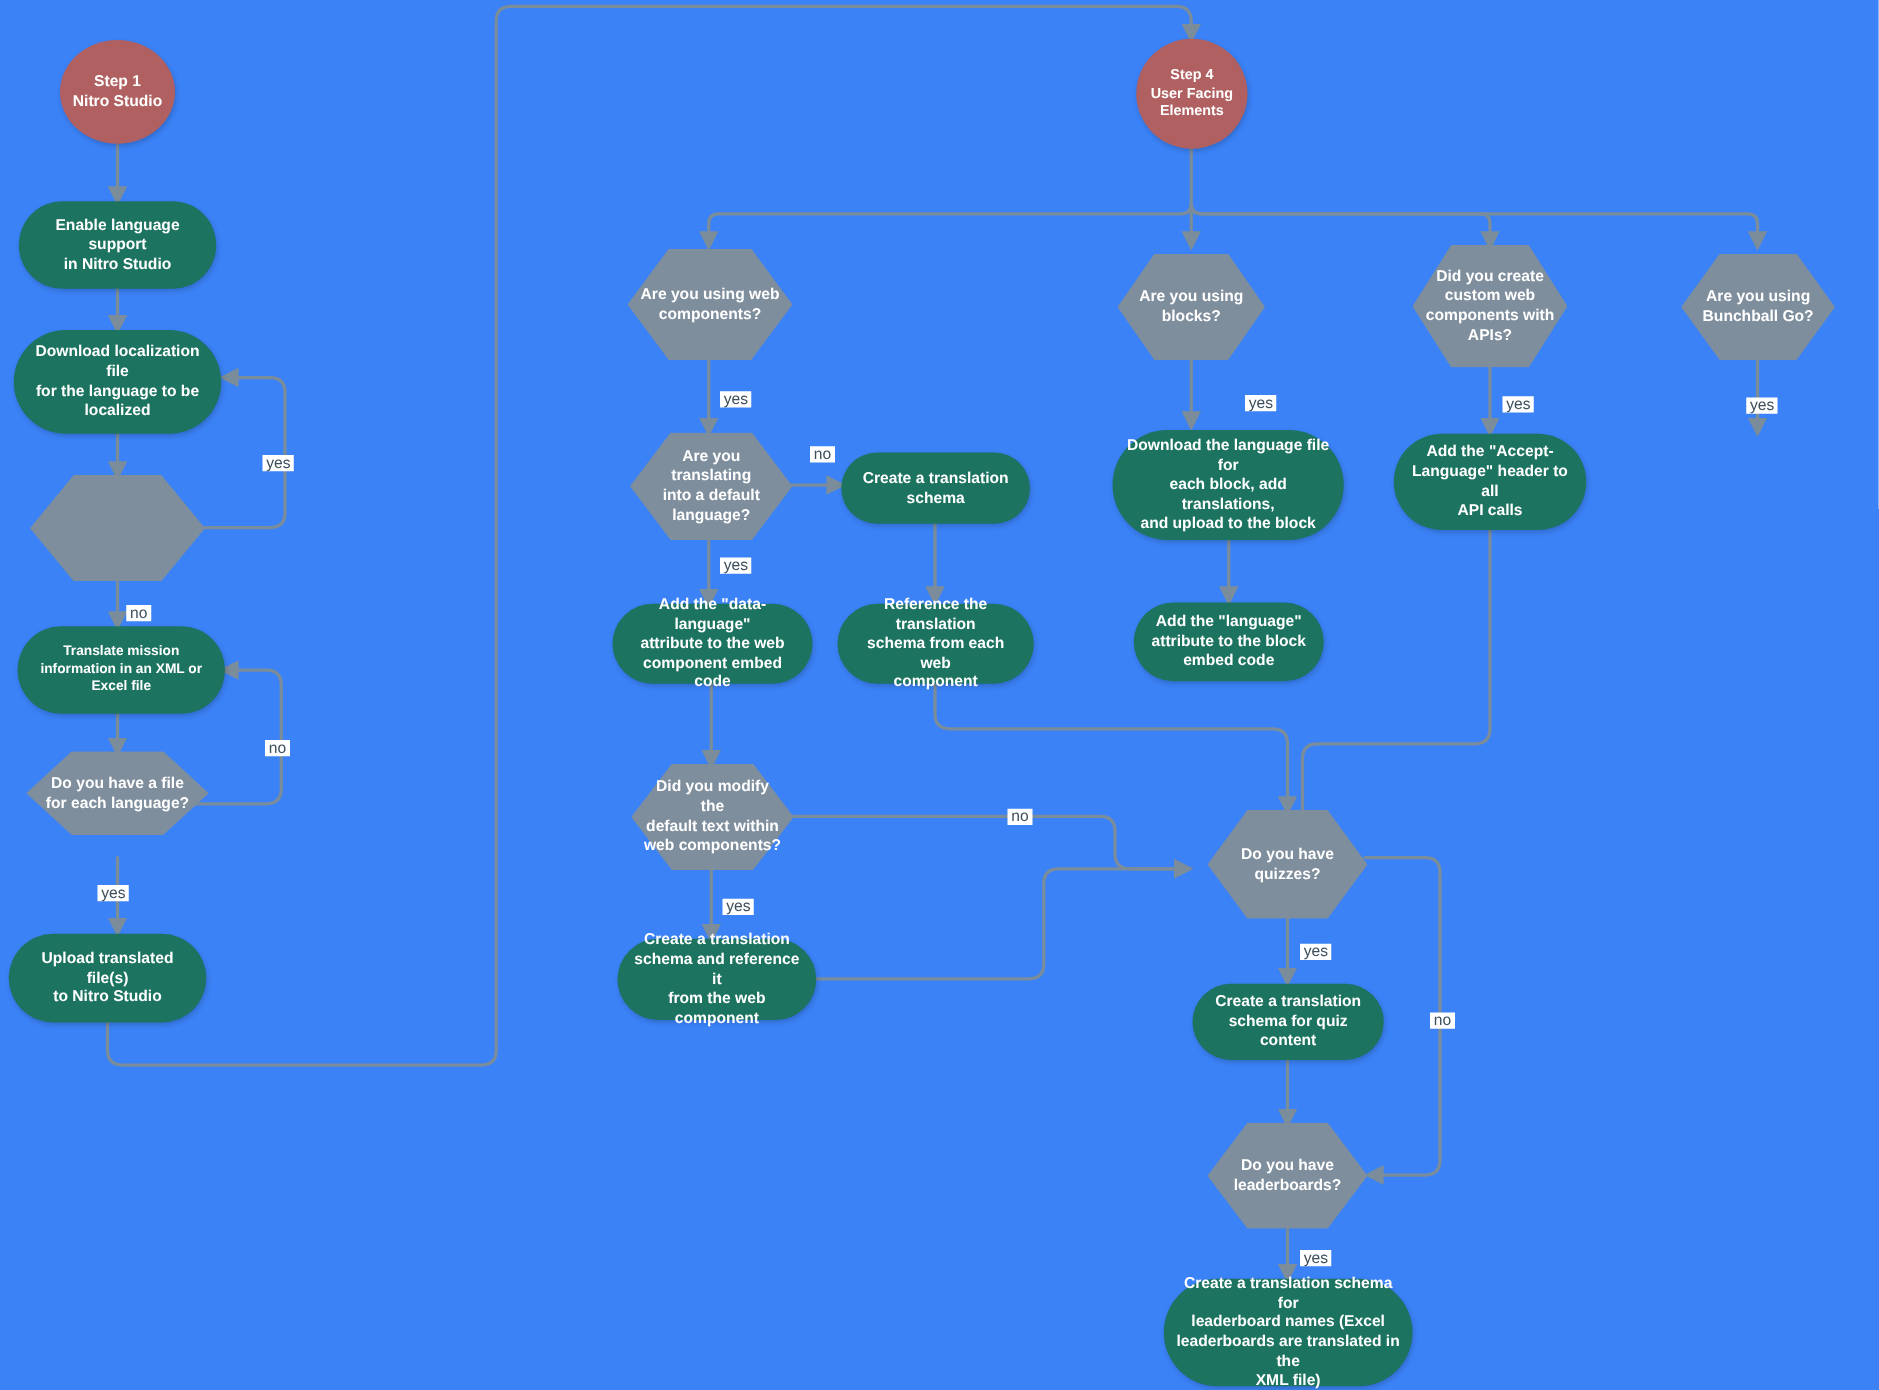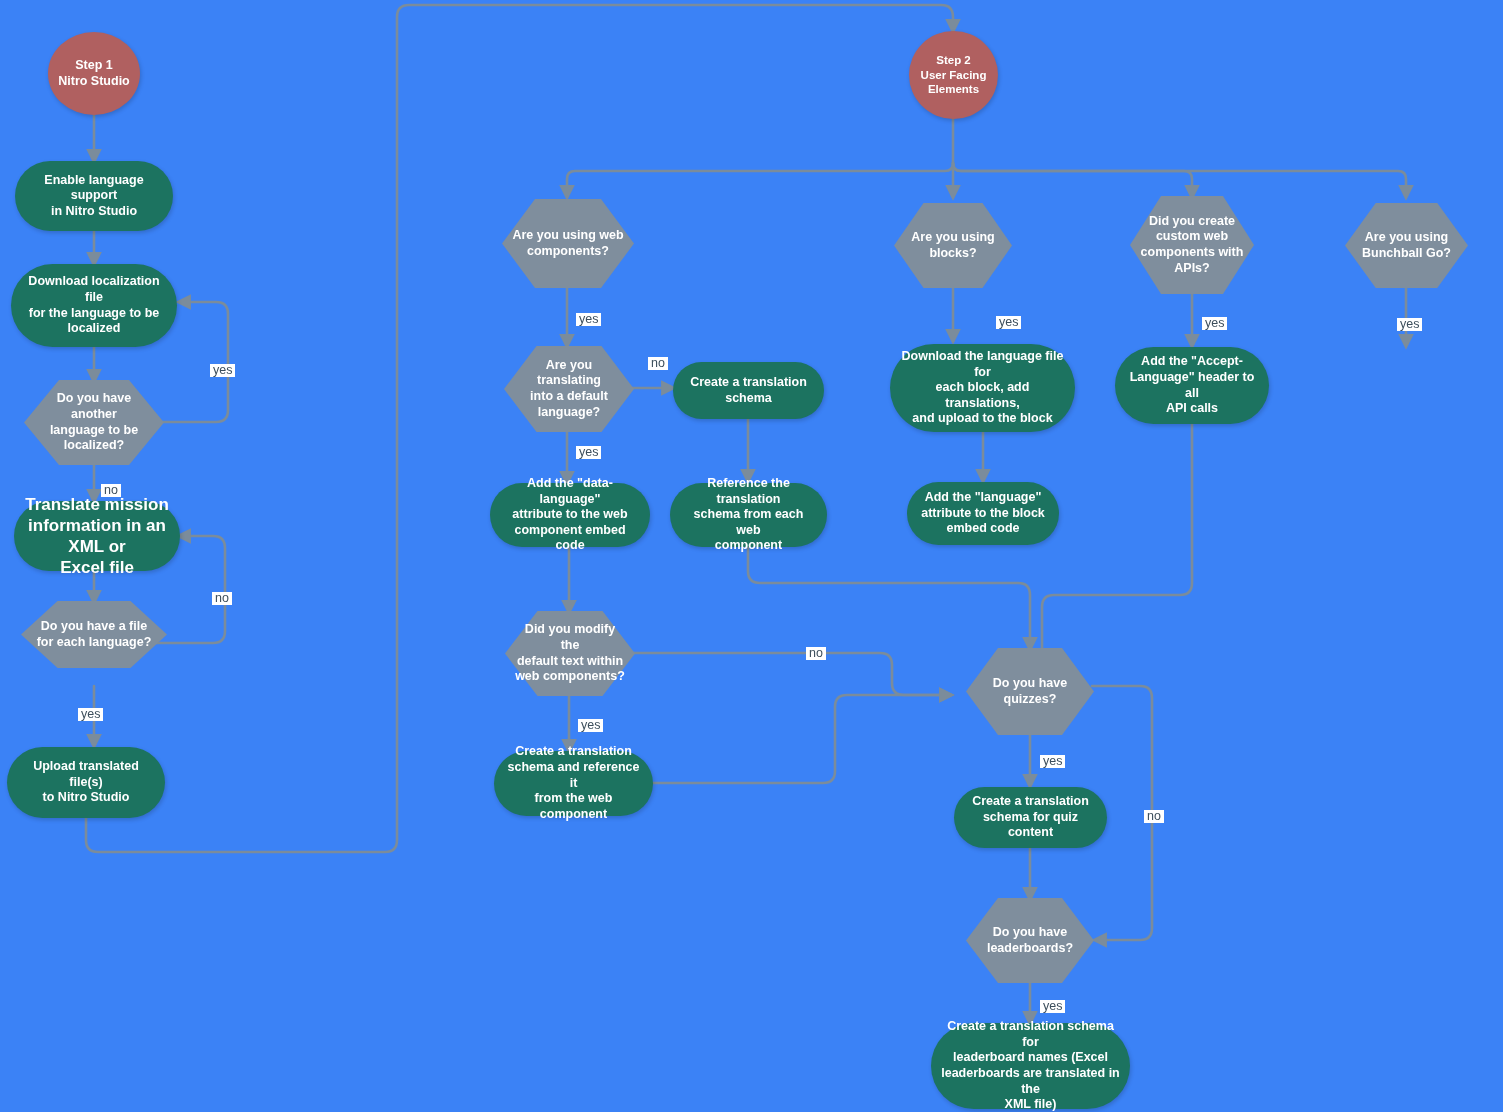--- a/index.html
+++ b/index.html
@@ -96,44 +96,41 @@
   </div>
 
   <div class="node pill" style="left:11px;top:264px;width:166px;height:83px;font-size:12.5px;">
     <span class="lbl" style="white-space: pre-line;">Download localization file
 for the language to be
 localized</span>
   </div>
 
   <div class="node hexwrap" style="left:24px;top:380px;width:140px;height:85px;font-size:12.5px;">
     <div class="hex"></div>
-    <span class="lbl" style="white-space: pre-line;">Do you have another
-language to be
-localized?</span>
-  </div>
-
-  <div class="node pill" style="left:14px;top:501px;width:166px;height:70px;font-size:17px;">
+  </div>
+
+  <div class="node pill" style="left:14px;top:501px;width:166px;height:70px;font-size:11px;">
     <span class="lbl" style="white-space: pre-line;">Translate mission
 information in an XML or
 Excel file</span>
   </div>
 
   <div class="node hexwrap" style="left:21px;top:601px;width:146px;height:67px;font-size:12.5px;">
     <div class="hex"></div>
     <span class="lbl" style="white-space: pre-line;">Do you have a file
 for each language?</span>
   </div>
 
   <div class="node pill" style="left:7px;top:747px;width:158px;height:71px;font-size:12.5px;">
     <span class="lbl" style="white-space: pre-line;">Upload translated file(s)
 to Nitro Studio</span>
   </div>
 
   <div class="node circ" style="left:909px;top:31px;width:89px;height:88px;font-size:11.5px;">
-    <span class="lbl" style="white-space: pre-line;">Step 2
+    <span class="lbl" style="white-space: pre-line;">Step 4
 User Facing
 Elements</span>
   </div>
 
   <div class="node hexwrap" style="left:502px;top:199px;width:132px;height:89px;font-size:12.5px;">
     <div class="hex"></div>
     <span class="lbl" style="white-space: pre-line;">Are you using web
 components?</span>
   </div>
 

